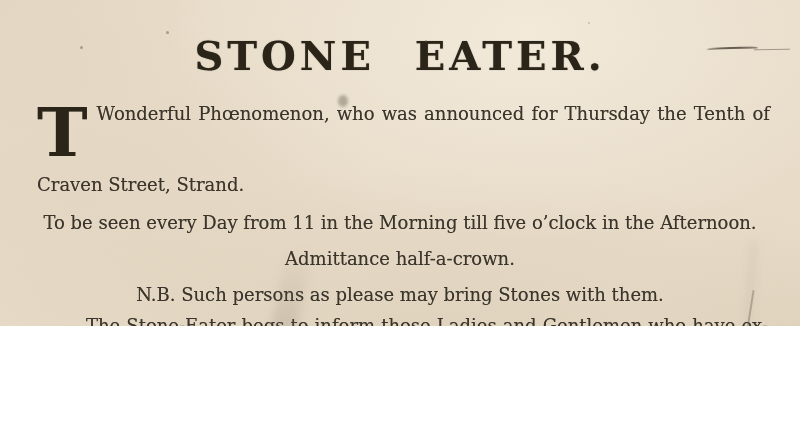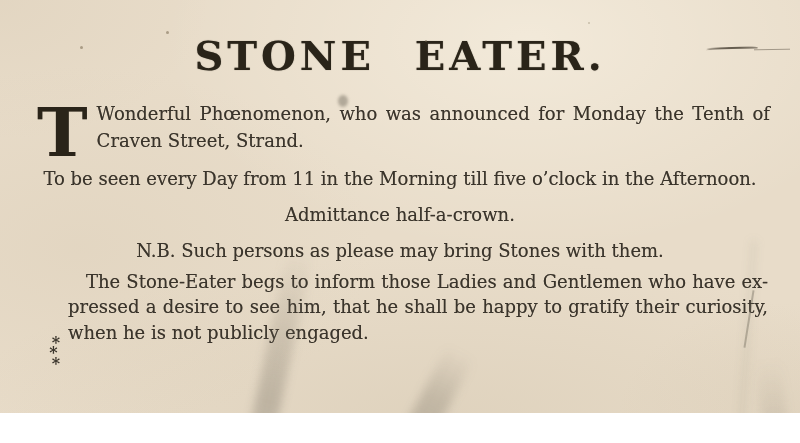--- a/index.html
+++ b/index.html
@@ -1,18 +1,18 @@
 <!DOCTYPE html>
 <html><head>
 <meta charset="utf-8">
 <style>
   html,body{margin:0;padding:0;}
   .page{
     position:relative;
-    width:800px;height:413px;
+    width:800px;height:326px;
     overflow:hidden;
     font-family:"DejaVu Serif","Liberation Serif",serif;
     color:#3a342b;
     background-color:#e8dcc9;
     background-image:
       radial-gradient(ellipse 520px 300px at 66% 10%, rgba(255,250,238,0.45), transparent 70%),
       radial-gradient(ellipse 420px 260px at 10% 60%, rgba(208,193,168,0.22), transparent 70%),
       radial-gradient(ellipse 650px 220px at 55% 102%, rgba(200,186,160,0.28), transparent 75%),
       radial-gradient(ellipse 300px 200px at 0% 0%, rgba(202,187,162,0.18), transparent 70%),
       radial-gradient(ellipse 260px 160px at 100% 100%, rgba(202,187,162,0.20), transparent 70%);
@@ -39,21 +39,21 @@
   .dropcap{
     float:left;
     font-size:68px;
     line-height:1;
     height:53px;
     margin:-2px 9px 0 0;
     font-weight:bold;
     color:#2a2419;
   }
   .pline{ text-align:justify; text-align-last:justify; }
-  .pline.lastline{ text-align:left; text-align-last:auto; }
+  .pline.lastline{ text-align:left; text-align-last:auto;margin-top:44px; }
   
   .cline{
     text-align:center;
     font-size:18px;
     line-height:26px;
     white-space:nowrap;
     text-shadow:0 0 0.6px rgba(58,52,43,0.5);
   }
   .cline.seen{ margin-top:11px; }
   .cline.admit{ margin-top:10px; }
@@ -147,21 +147,21 @@
   <div class="mark ink-blob"></div>
   <div class="mark speck s1"></div>
   <div class="mark speck s2"></div>
   <div class="mark speck s3"></div>
   <div class="mark speck s4"></div>
 
   <div class="title">STONE  EATER.</div>
 
   <div class="para1">
     <span class="dropcap">T</span>
-    <div class="pline">Wonderful Phœnomenon, who was announced for Monday the Tenth of</div>
+    <div class="pline">Wonderful Phœnomenon, who was announced for Thursday the Tenth of</div>
     <div class="pline lastline">Craven Street, Strand.</div>
   </div>
 
   <div class="cline seen">To be seen every Day from 11 in the Morning till five o’clock in the Afternoon.</div>
   <div class="cline admit">Admittance half-a-crown.</div>
   <div class="cline nb">N.B. Such persons as please may bring Stones with them.</div>
 
   <div class="asterism">
     <span class="r1">* *</span>
     <span class="r2">*</span>

